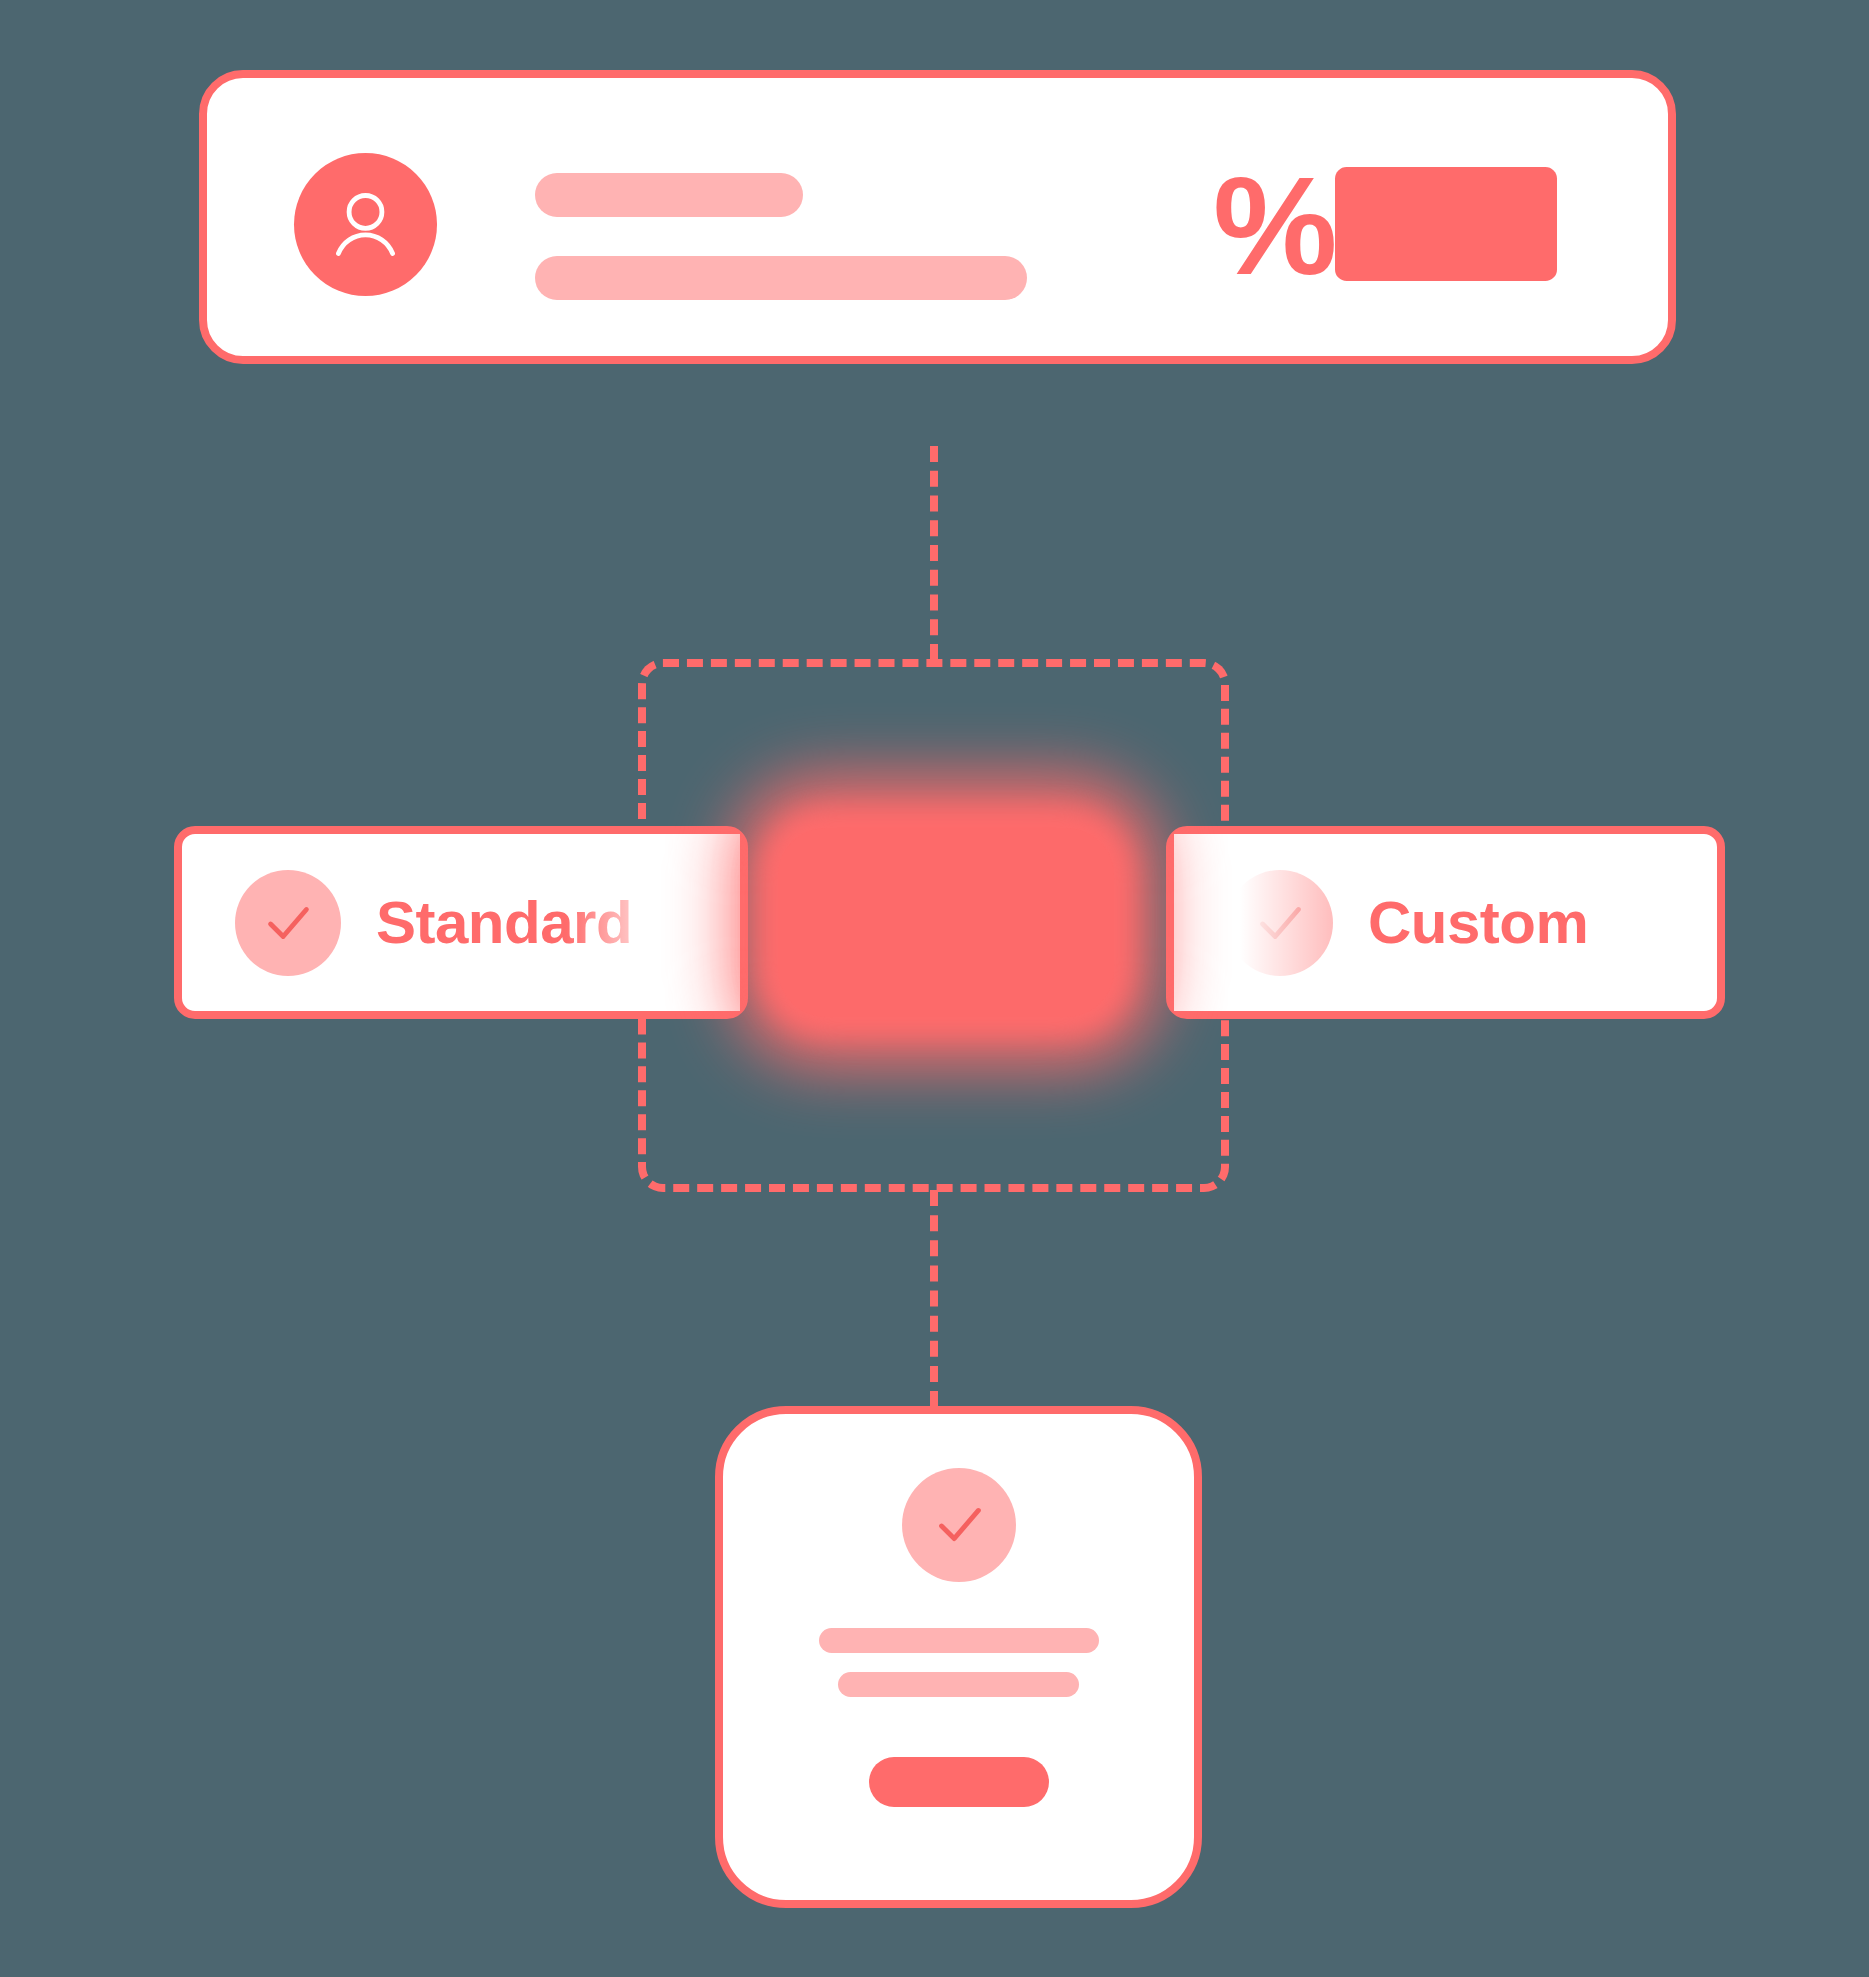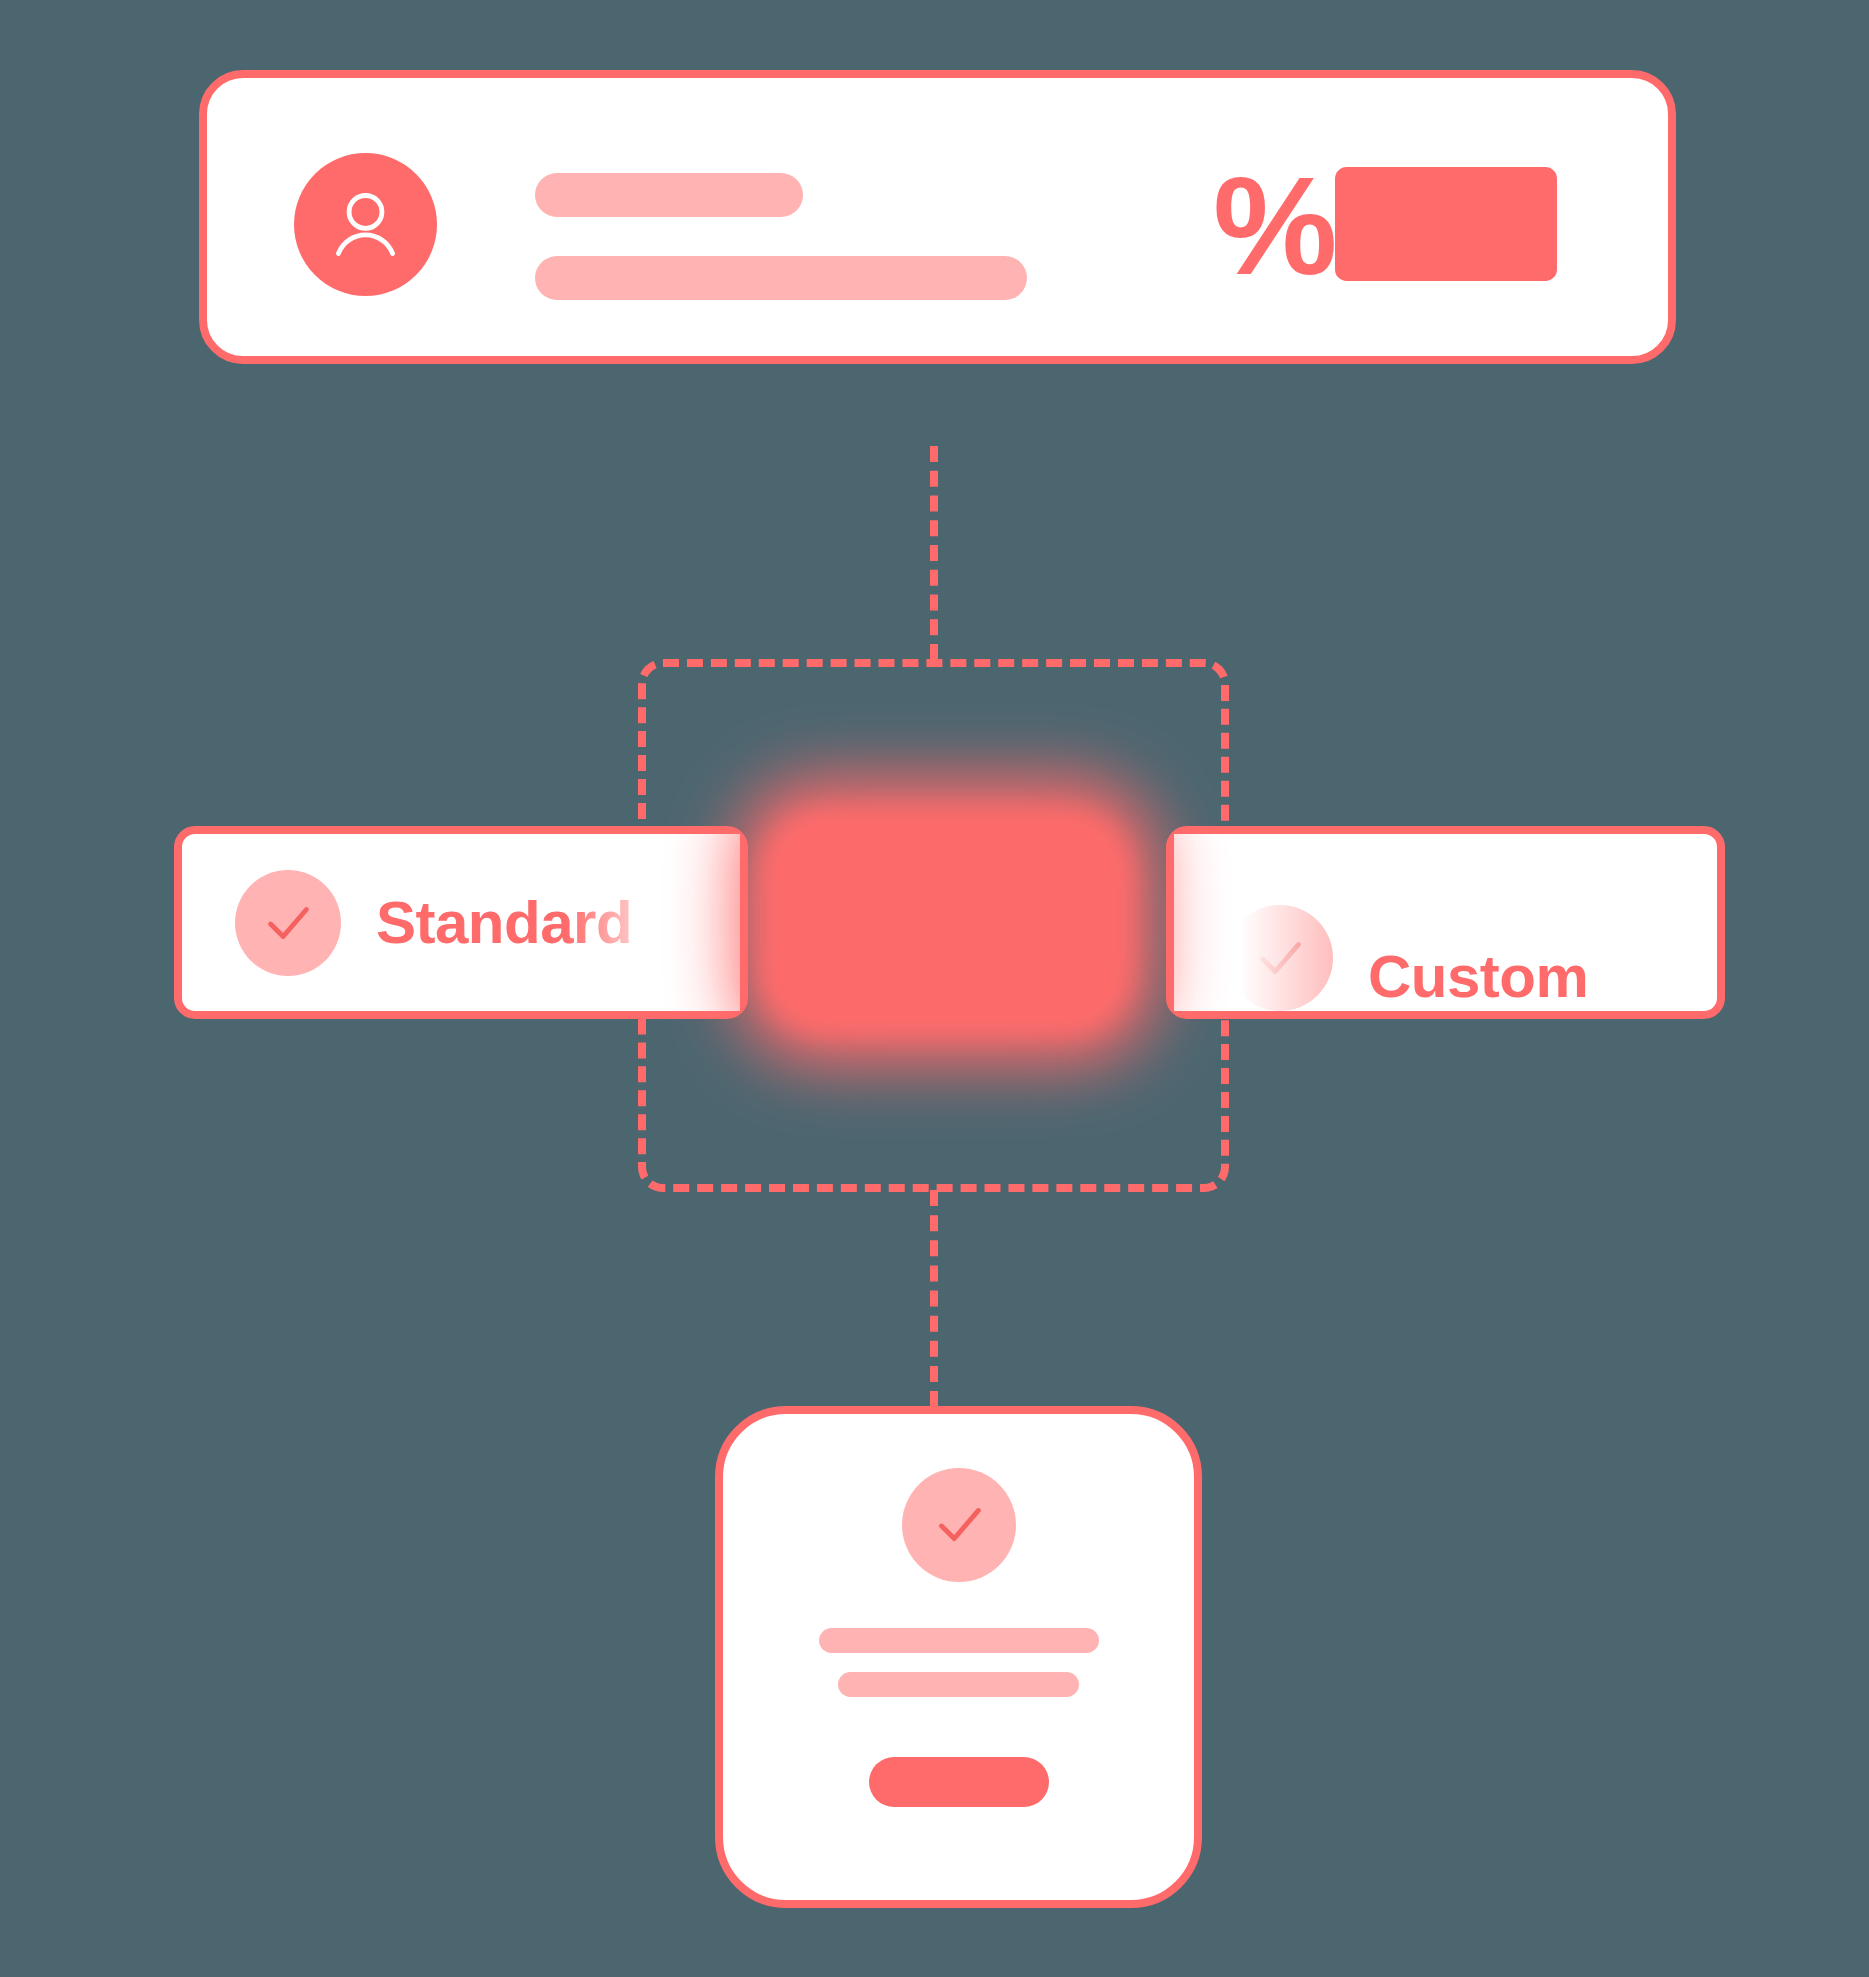--- a/index.html
+++ b/index.html
@@ -144,21 +144,20 @@
     display: flex;
     align-items: center;
   }
   #option-card-standard {
     left: 174px;
     width: 574px;
   }
   #option-card-custom {
     left: 1166px;
     width: 559px;
-    align-items: flex-end;
   }
 
   .check-circle {
     flex: 0 0 auto;
     margin-left: 53px;
     width: 106px;
     height: 106px;
     border-radius: 50%;
     background: #ffb3b3;
     display: flex;

